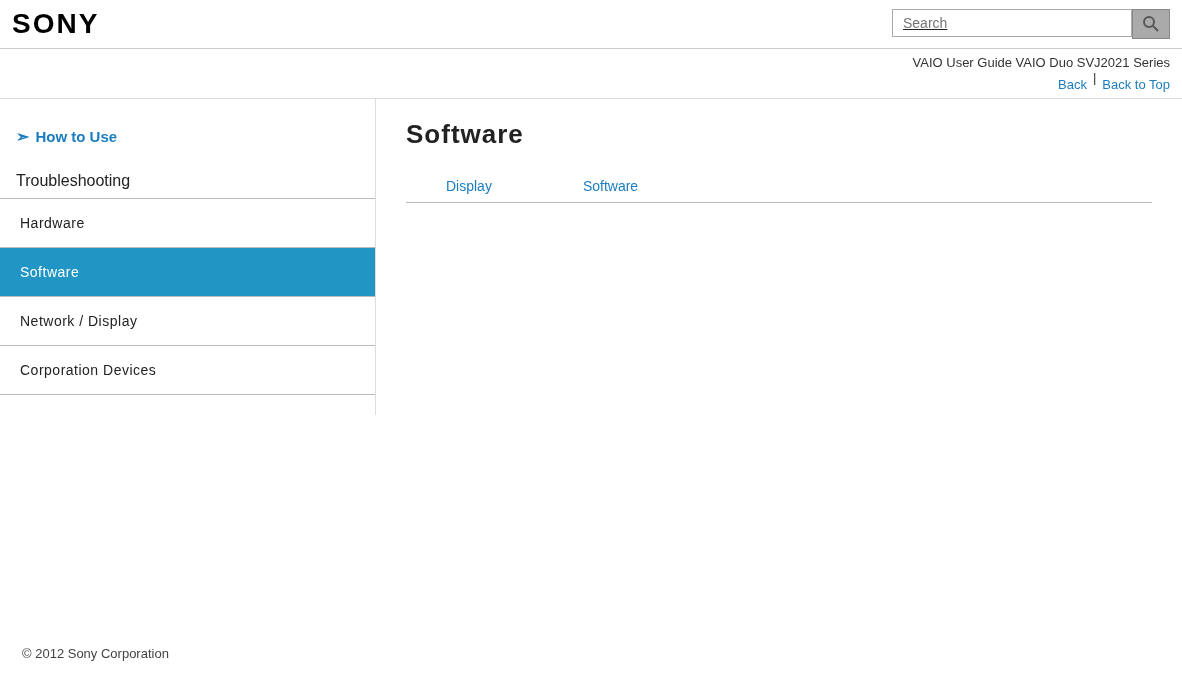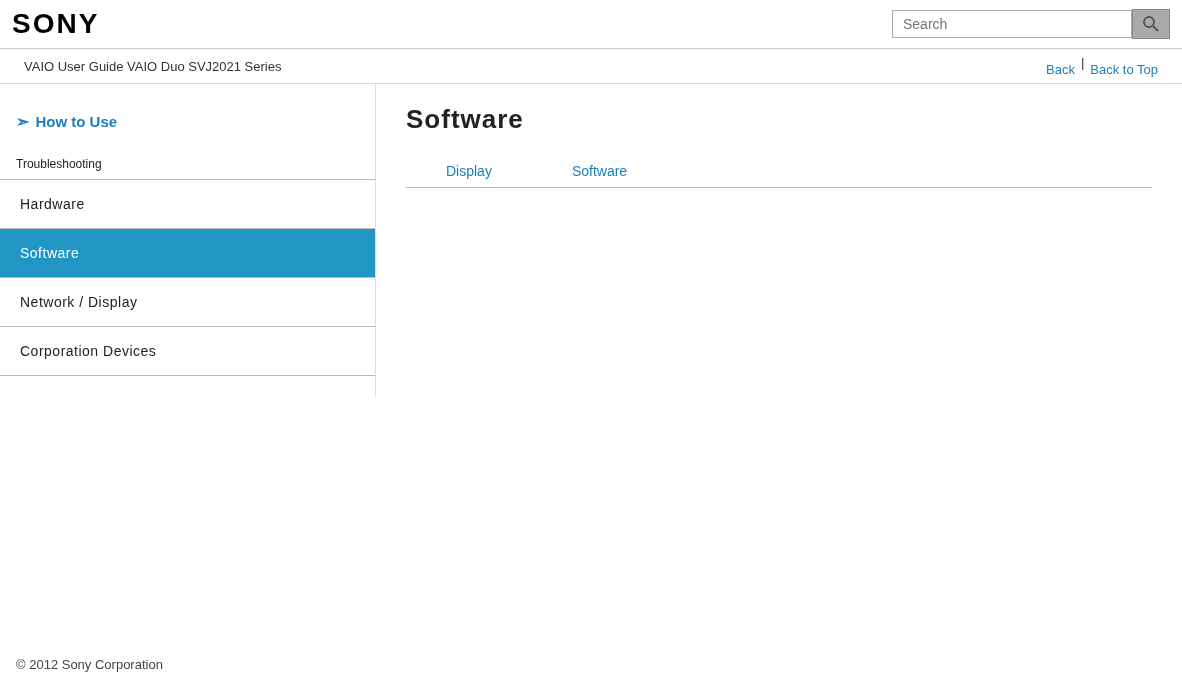--- a/index.html
+++ b/index.html
@@ -30,21 +30,22 @@
     #sony-logo {
       font-size: 28px;
       font-weight: bold;
       letter-spacing: 2px;
       color: #000;
       font-family: Arial, sans-serif;
     }
 
     #search-area {
       display: flex;
-      align-items: center;
+      align-items: flex-start;
+      text-decoration: underline;
     }
 
     #search-input {
       width: 240px;
       padding: 5px 10px;
       border: 1px solid #aaa;
       font-size: 14px;
       outline: none;
       color: #999;
     }
@@ -56,26 +57,27 @@
       border: 1px solid #888;
       cursor: pointer;
       display: flex;
       align-items: center;
       justify-content: center;
     }
 
     
     #breadcrumb-bar {
       display: flex;
-      align-items: center;
+      align-items: flex-end;
       justify-content: space-between;
-      padding: 6px 24px;
+      padding: 6px 12px;
       border-bottom: 1px solid #ddd;
       font-size: 13px;
       color: #333;
+      flex-direction: column;
     }
 
     #nav-links {
       display: flex;
       gap: 6px;
       font-size: 13px;
     }
 
     #nav-links a {
       color: #1a7dbf;
@@ -107,21 +109,21 @@
       cursor: pointer;
       text-decoration: none;
     }
 
     #how-to-use-link .chevron {
       margin-right: 6px;
       font-size: 16px;
     }
 
     #troubleshooting-heading {
-      font-size: 12px;
+      font-size: 16px;
       font-weight: normal;
       color: #222;
       padding: 10px 16px 8px 16px;
       border-bottom: 1px solid #bbb;
     }
 
     .sidebar-item {
       padding: 16px 20px;
       font-size: 14px;
       font-weight: normal;
@@ -145,39 +147,39 @@
     #content-title {
       font-size: 26px;
       font-weight: bold;
       color: #222;
       margin-bottom: 20px;
       letter-spacing: 1px;
     }
 
     #content-tabs {
       display: flex;
-      gap: 0;
+      gap: 11px;
       border-bottom: 1px solid #bbb;
       margin-bottom: 20px;
     }
 
     .content-tab {
       padding: 8px 40px;
       color: #1a7dbf;
       font-size: 14px;
       cursor: pointer;
       text-decoration: none;
     }
 
     
     #footer {
       position: fixed;
-      bottom: 0;
+      bottom: 11px;
       left: 0;
-      padding: 10px 16px;
+      padding: 10px 22px;
       font-size: 13px;
       color: #444;
     }
   </style>
 </head>
 <body>
 
 <div id="header">
   <div id="sony-logo">SONY</div>
   <div id="search-area">

